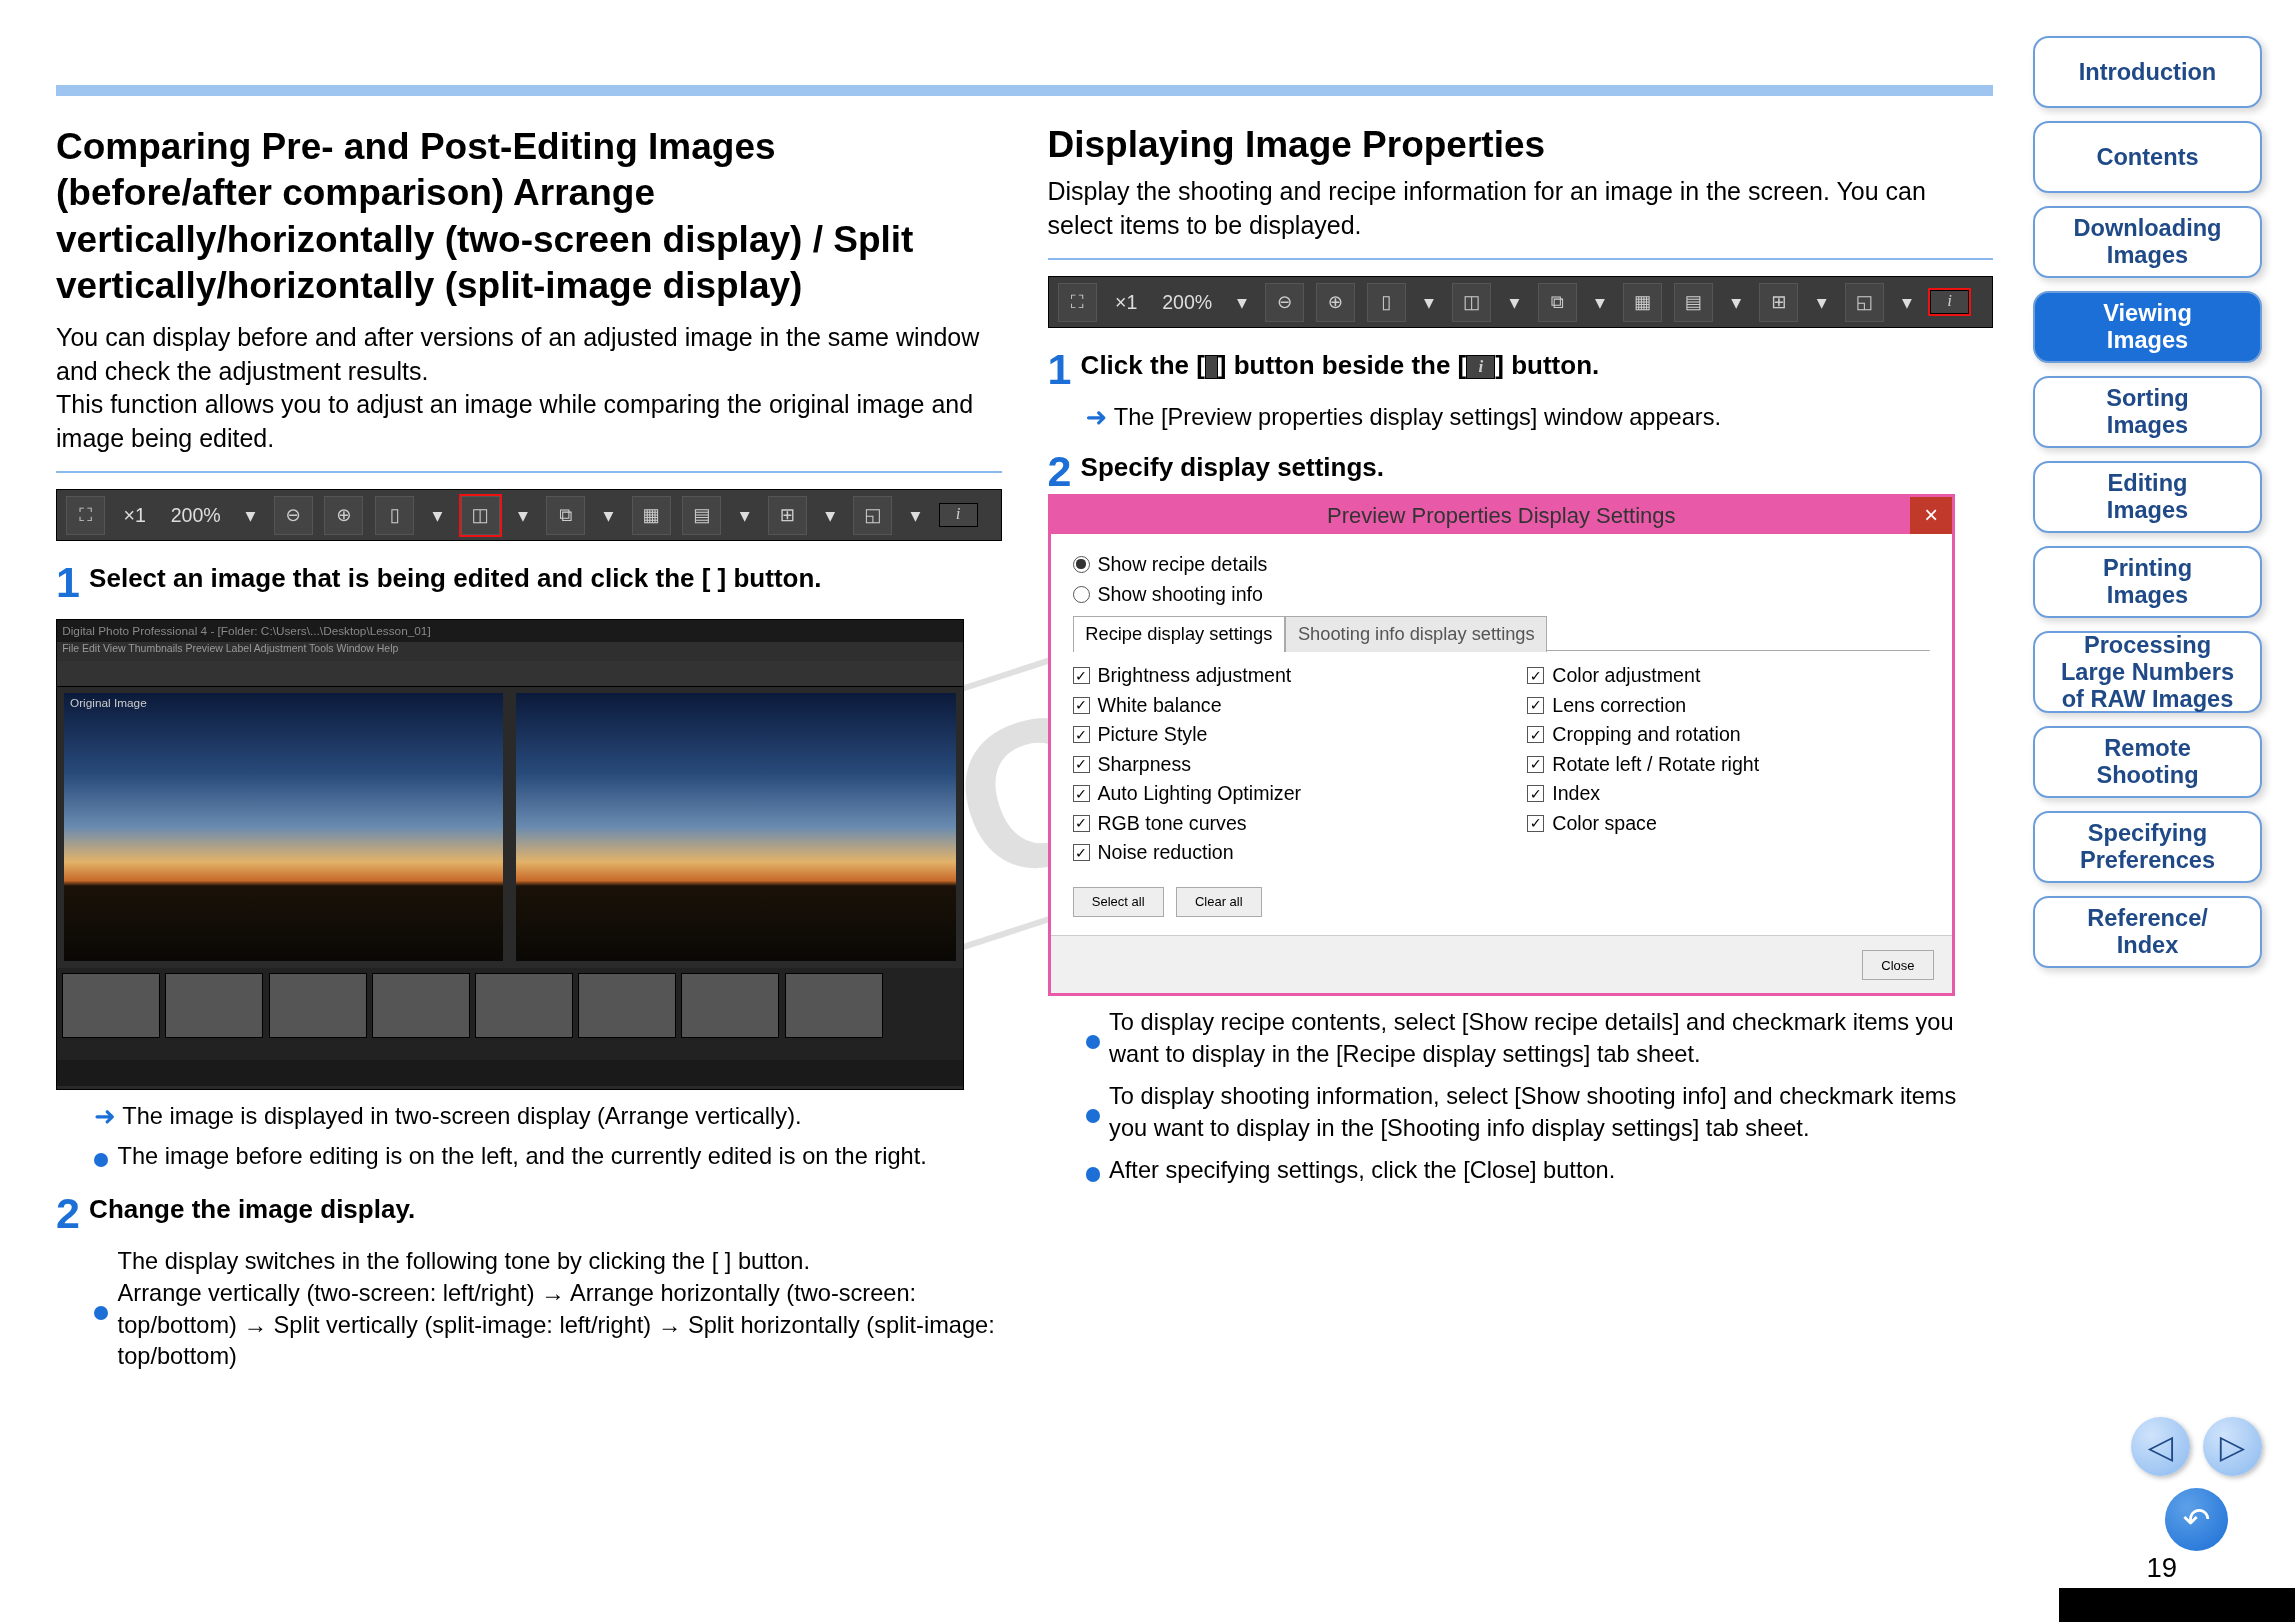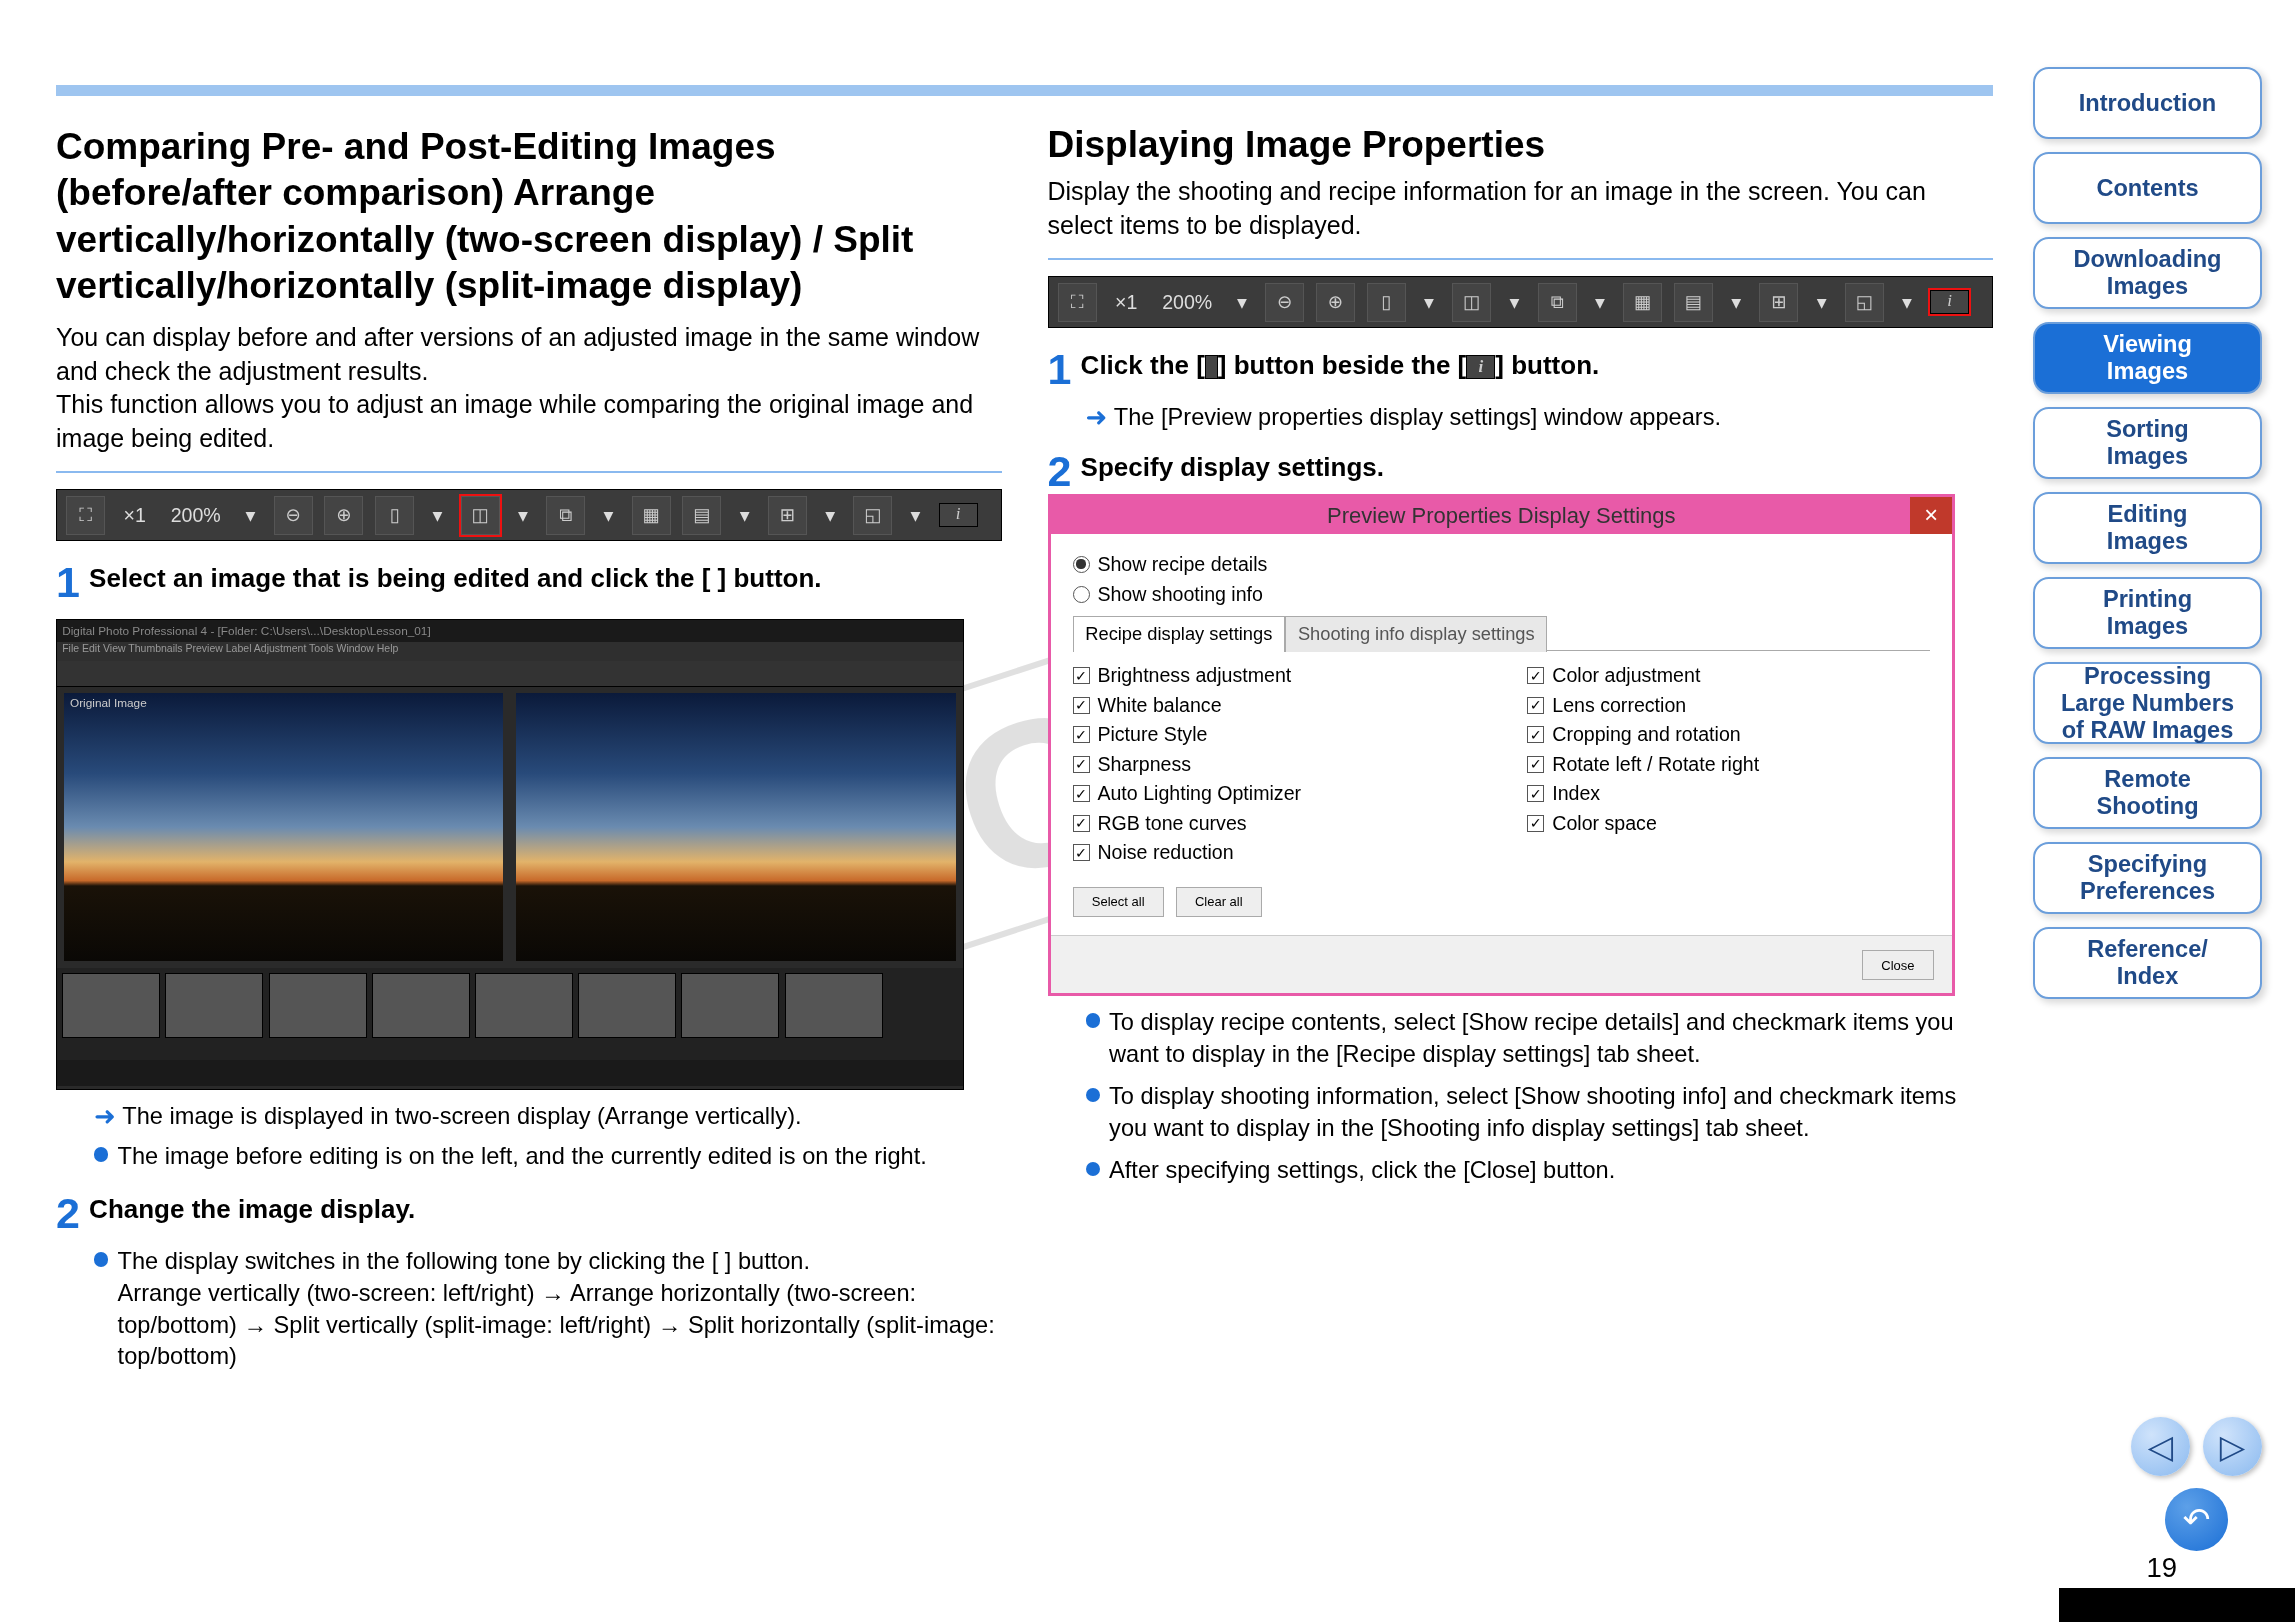--- a/index.html
+++ b/index.html
@@ -13,21 +13,21 @@
   hr.thin { border: none; border-top: 2.6px solid #8ab9ef; margin: 15.7px 0; }
   .toolbar { background: #3b3b3b; height: 52px; display: flex; align-items: center; padding: 0 9.2px; gap: 11.8px; border: 0.7px solid #000; }
   .tb-btn, .tb-sep { display: inline-flex; align-items: center; justify-content: center; color: #ccc; height: 39px; min-width: 39px; font-size: 18.3px; border: 0.7px solid #555; background: #444; }
   .tb-text { color: #ddd; padding: 0 6.5px; font-size: 19.6px; border: none; background: none; }
   .tb-hl { outline: 2.6px solid #e11; }
   .step { display: flex; align-items: flex-start; gap: 9.2px; margin-top: 19.6px; }
   .step-num { font-size: 43px; font-weight: bold; color: #1b6fd6; font-family: Arial, sans-serif; line-height: 1; }
   .step-body { flex: 1; font-size: 26px; font-weight: bold; line-height: 1.35; }
   .arrow-note { display: flex; align-items: flex-start; gap: 6.5px; margin-top: 13px; margin-left: 38px; font-size: 23.6px; }
   .arrow-ico { color: #1b6fd6; font-size: 26px; line-height: 1; }
-  .dot-note { display: flex; align-items: flex-start; gap: 9.2px; margin-top: 10.5px; margin-left: 38px; font-size: 23.6px; line-height: 1.35;}
+  .dot-note { display: flex; align-items: center; gap: 9.2px; margin-top: 10.5px; margin-left: 38px; font-size: 23.6px; line-height: 1.35;}
   .dot-ico { width: 14.4px; height: 14.4px; border-radius: 50%; background: #1b6fd6; margin-top: 6.5px; flex: 0 0 14.4px; }
   .app-shot { margin-top: 15.7px; width: 96%; border: 1.3px solid #000; background: #2a2a2a; height: 471px; position: relative; }
   .app-titlebar { height: 22px; background: #1a1a1a; color: #888; font-size: 11.8px; padding-left: 5.2px; line-height: 22px; }
   .app-menubar { height: 18.3px; background: #2f2f2f; color: #999; font-size: 10.5px; padding-left: 5.2px; }
   .app-toolbar { height: 26px; background: #333; border-bottom: 0.7px solid #000; }
   .app-panels { display: flex; height: 281px; }
   .app-panel { flex: 1; margin: 6.5px; position: relative; overflow: hidden; padding-left: 27px; }
   .panel-lbl { position: absolute; top: 2.6px; left: 6.5px; color: #ccc; font-size: 11.8px; z-index: 2;}
   .sunset { position: absolute; inset: 0; background: linear-gradient(to bottom, #0b1a3a 0%, #284a7a 30%, #6a8bb0 50%, #e2b36a 63%, #c86a2a 70%, #1a1208 72%, #0a0805 100%); }
   .app-thumbstrip { height: 92px; background: #222; display: flex; gap: 5.2px; padding: 5.2px; overflow: hidden; }
@@ -43,21 +43,21 @@
   .tabs { display: flex; border-bottom: 1.3px solid #aaa; margin-top: 7.9px; }
   .tab { padding: 6.5px 11.8px; font-size: 18.3px; border: 1.3px solid #aaa; border-bottom: none; background: #fff; position: relative; top: 1.3px;}
   .tab.inactive { background: #e8e8e8; color: #555;}
   .checks { display: flex; gap: 52px; margin-top: 13px; }
   .check-col { flex: 1; }
   .check-row { display: flex; align-items: center; gap: 7.9px; font-size: 19.6px; margin-bottom: 6.5px; }
   .chk { width: 17px; height: 17px; border: 1.3px solid #555; display: inline-flex; align-items: center; justify-content: center; font-size: 14.4px;}
   .dlg-buttons { display: flex; gap: 11.8px; margin-top: 15.7px; }
   .dlg-buttons button, .dlg-close-btn button { padding: 6.5px 18.3px; font-size: 13px; background: #eee; border: 1.3px solid #aaa; cursor: pointer;}
   .dlg-close-btn { text-align: right; padding: 13px 18.3px; background: #f0f0f0; border-top: 0.7px solid #ccc;}
-  .sidebar { position: absolute; right: 33px; top: 36px; width: 229px; display: flex; flex-direction: column; gap: 13px; margin-top: 31px; }
+  .sidebar { position: absolute; right: 33px; top: 36px; width: 229px; display: flex; flex-direction: column; gap: 13px; }
   .nav-btn { height: 72px; border: 2px solid #6b9edb; border-radius: 15.7px; display: flex; align-items: center; justify-content: center; text-align: center; font-size: 23.6px; font-weight: bold; color: #204a87; background: #fff; box-shadow: 3.9px 3.9px 7.9px rgba(0,0,0,.15);}
   .nav-btn.tall { height: 82px; }
   .nav-btn.active { background: #1b6fd6; color: #fff; }
   .pager { position: absolute; right: 33px; bottom: 72px; display: flex; flex-direction: column; align-items: center; gap: 11.8px; }
   .pager-row { display: flex; gap: 13px; }
   .pager-btn { width: 59px; height: 59px; border-radius: 50%; background: radial-gradient(circle at 35% 30%, #cfe3fb, #8ab9ef); display: flex; align-items: center; justify-content: center; font-size: 33px; color: #204a87; box-shadow: 2px 2px 5.2px rgba(0,0,0,.25);}
   .pager-back { width: 63px; height: 63px; border-radius: 50%; background: radial-gradient(circle at 35% 30%, #5da0e8, #1b6fd6); display: flex; align-items: center; justify-content: center; color: #fff; font-size: 33px;}
   .page-num { position: absolute; right: 118px; bottom: 39px; font-size: 27.5px; }
   .black-box { position: absolute; right: 0; bottom: 0; width: 236px; height: 35px; background: #000; }
   .watermark { position: absolute; left: 739px; top: 641px; font-size: 209px; color: rgba(0,0,0,.12); transform: rotate(-18deg); letter-spacing: 19.6px; font-weight: bold; pointer-events: none; border: 6.5px solid rgba(0,0,0,.12); padding: 0 39px;}

